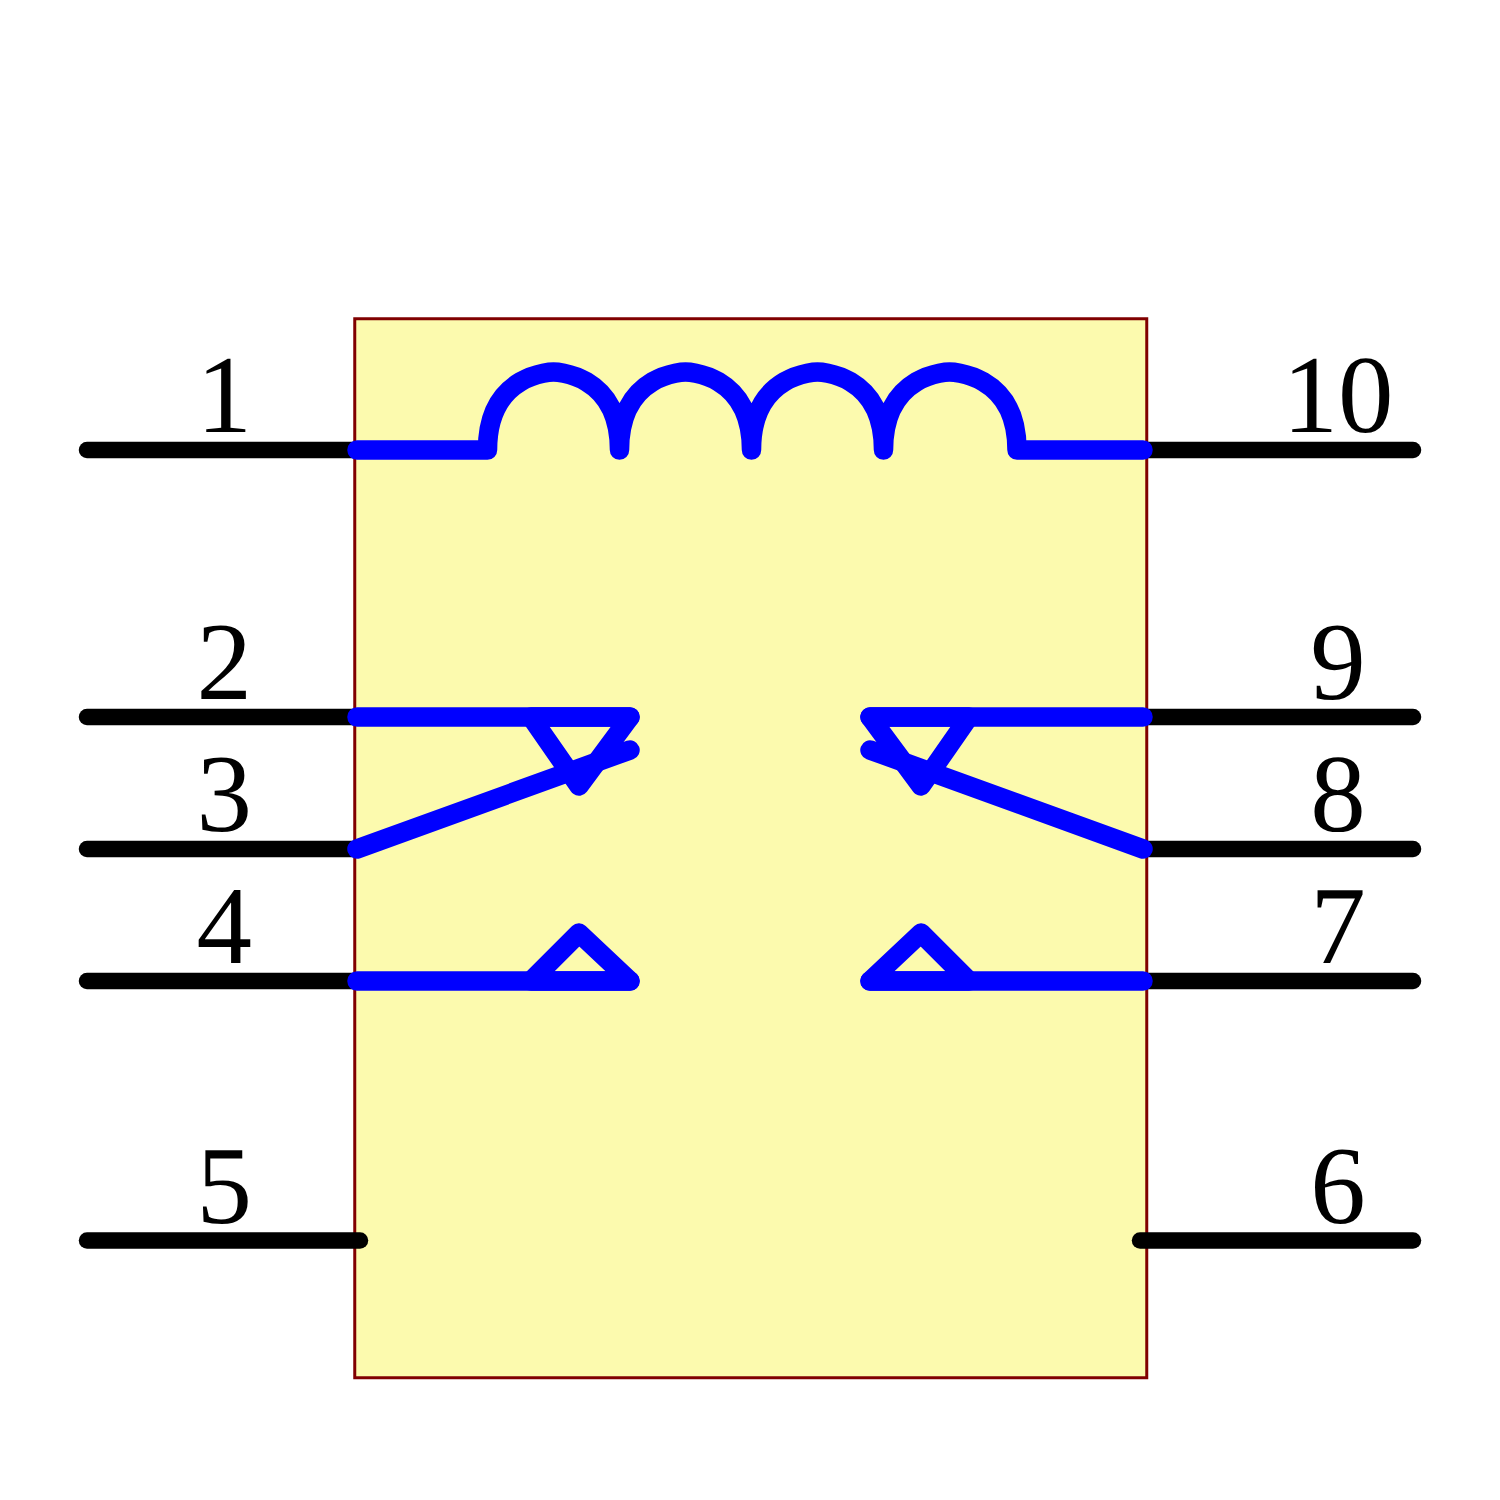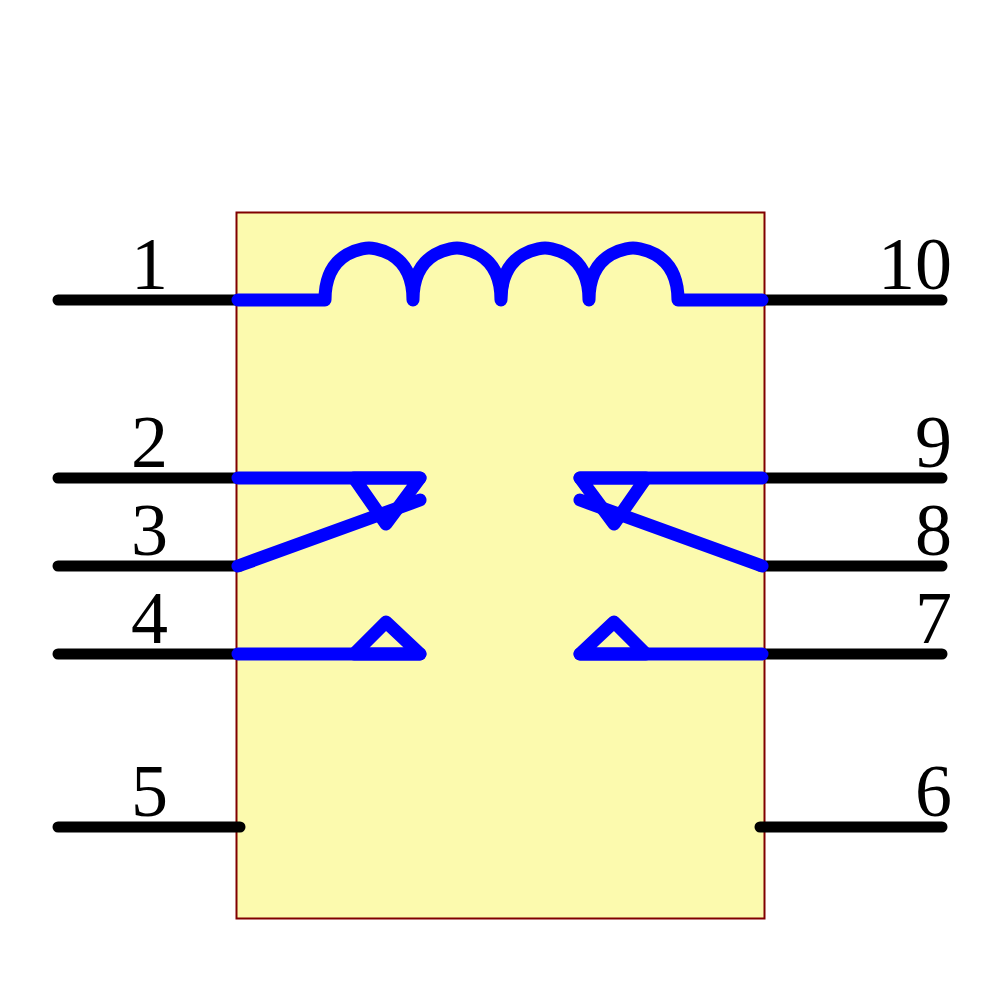--- a/index.html
+++ b/index.html
@@ -33,21 +33,21 @@
     line-height: 1;
     color: #000000;
     white-space: nowrap;
     -webkit-user-select: none;
     user-select: none;
   }
   .pin-label.left {
     text-align: right;
   }
   .pin-label.right {
-    text-align: right;
+    text-align: center;
   }
 </style>
 </head>
 <body>
 
 <div id="canvas-wrap">
   <svg id="schematic" viewBox="0 0 1000 1000">
     <g id="g-body">
         <rect x="236.5" y="212.5" width="528" height="706" fill="#fcfaae" stroke="#800000" stroke-width="2"></rect>
       </g>

